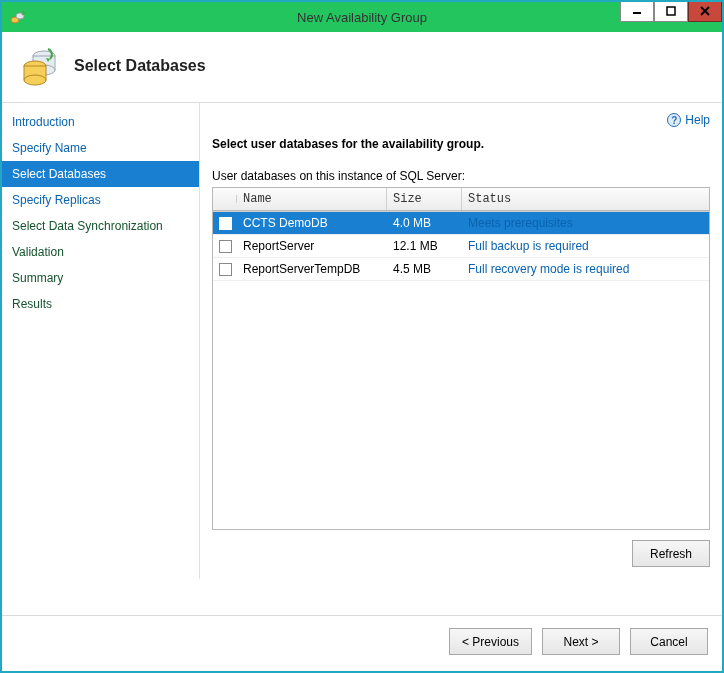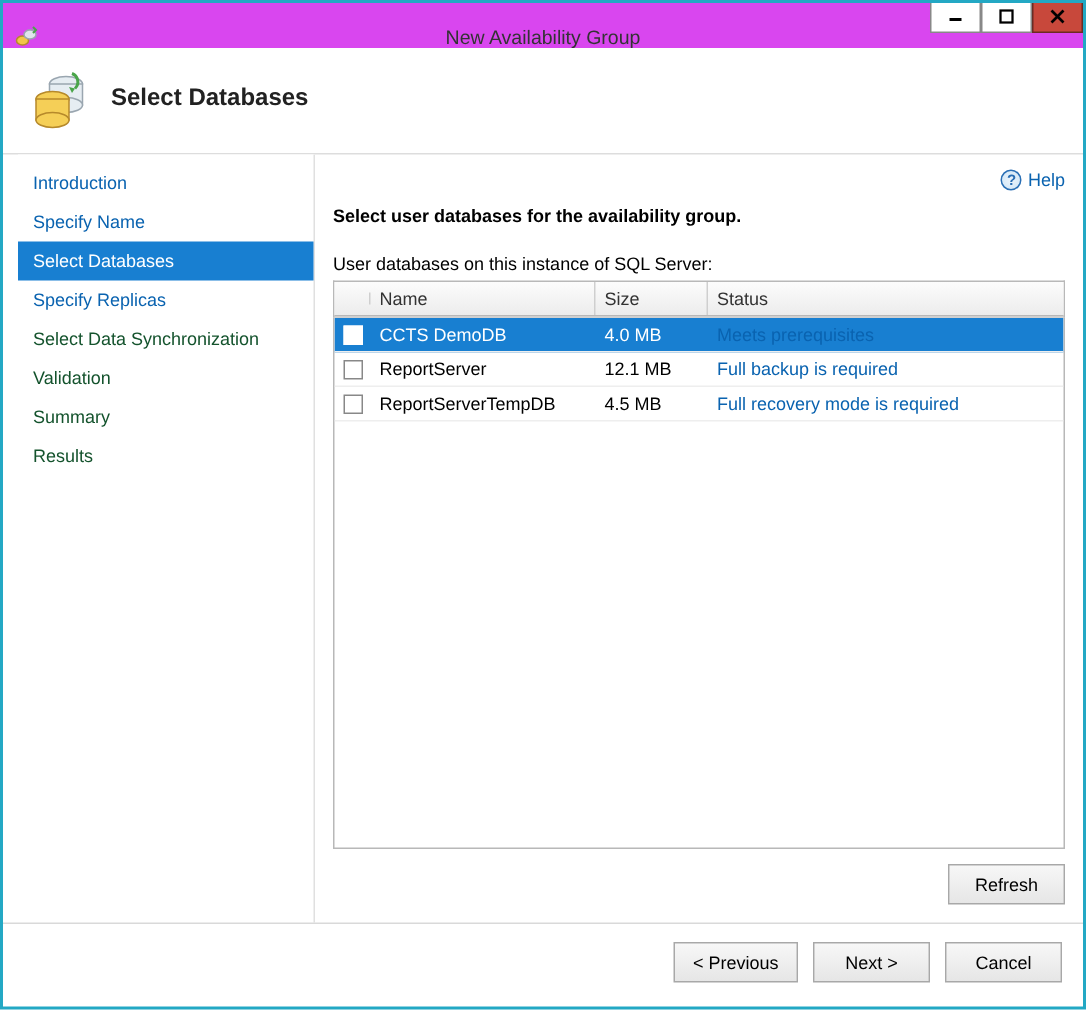--- a/index.html
+++ b/index.html
@@ -9,23 +9,23 @@
     font-size: 12px;
     background: #fff;
     width: 724px;
     height: 673px;
     border: 2px solid #23a8c4;
     display: flex;
     flex-direction: column;
   }
   .titlebar {
     height: 30px;
-    background: #d946ef;
-    display: flex;
-    align-items: flex-end;
+    background: #22c55e;
+    display: flex;
+    align-items: center;
     position: relative;
   }
   .titlebar .app-icon {
     width: 16px; height: 16px;
     margin-left: 8px;
   }
   .titlebar .title {
     position: absolute;
     left: 0; right: 0;
     text-align: center;
@@ -53,21 +53,20 @@
   .header-title {
     font-size: 16px;
     font-weight: bold;
     margin-left: 14px;
     color: #222;
   }
   .body {
     flex: 1;
     display: flex;
     min-height: 0;
-    padding-left: 10px;
   }
   .sidebar {
     width: 198px;
     border-right: 1px solid #e0e0e0;
     padding-top: 6px;
     background: #fff;
   }
   .step {
     padding: 6px 10px;
     color: #0a63b0;
@@ -101,20 +100,21 @@
     display:inline-flex;align-items:center;justify-content:center;
     color:#2a6fb5; font-weight:bold; font-size:10px;
     background: radial-gradient(#eaf3fb,#cfe5f6);
   }
   .instr { font-weight: bold; font-size: 12px; margin-bottom: 18px; }
   .list-label { font-size: 12px; margin-bottom: 4px; }
   .grid {
     border: 1px solid #b8b8b8;
     border-bottom: 1px solid #d0d0d0;
     flex: 0 0 auto;
+    font-family: Liberation Mono, monospace;
   }
   .ghead, .grow {
     display: grid;
     grid-template-columns: 24px 150px 75px 1fr;
     align-items: center;
   }
   .ghead {
     background: linear-gradient(#fcfcfc,#ececec);
     border-bottom: 1px solid #b8b8b8;
   }
@@ -154,20 +154,21 @@
     border: 1px solid #a8a8a8;
     font-size: 12px;
     cursor: pointer;
   }
   .footer {
     border-top: 1px solid #d9d9d9;
     padding: 12px 14px 16px 0;
     display: flex;
     justify-content: flex-end;
     gap: 10px;
+    margin-top: 36px;
   }
   .wiz-icon svg { display:block; }
 </style>
 </head>
 <body>
 
 <div class="titlebar">
   <span class="app-icon">
     <svg width="16" height="16" viewBox="0 0 16 16">
       <ellipse cx="5" cy="11" rx="4" ry="3" fill="#f2c549" stroke="#b6892b"></ellipse>

